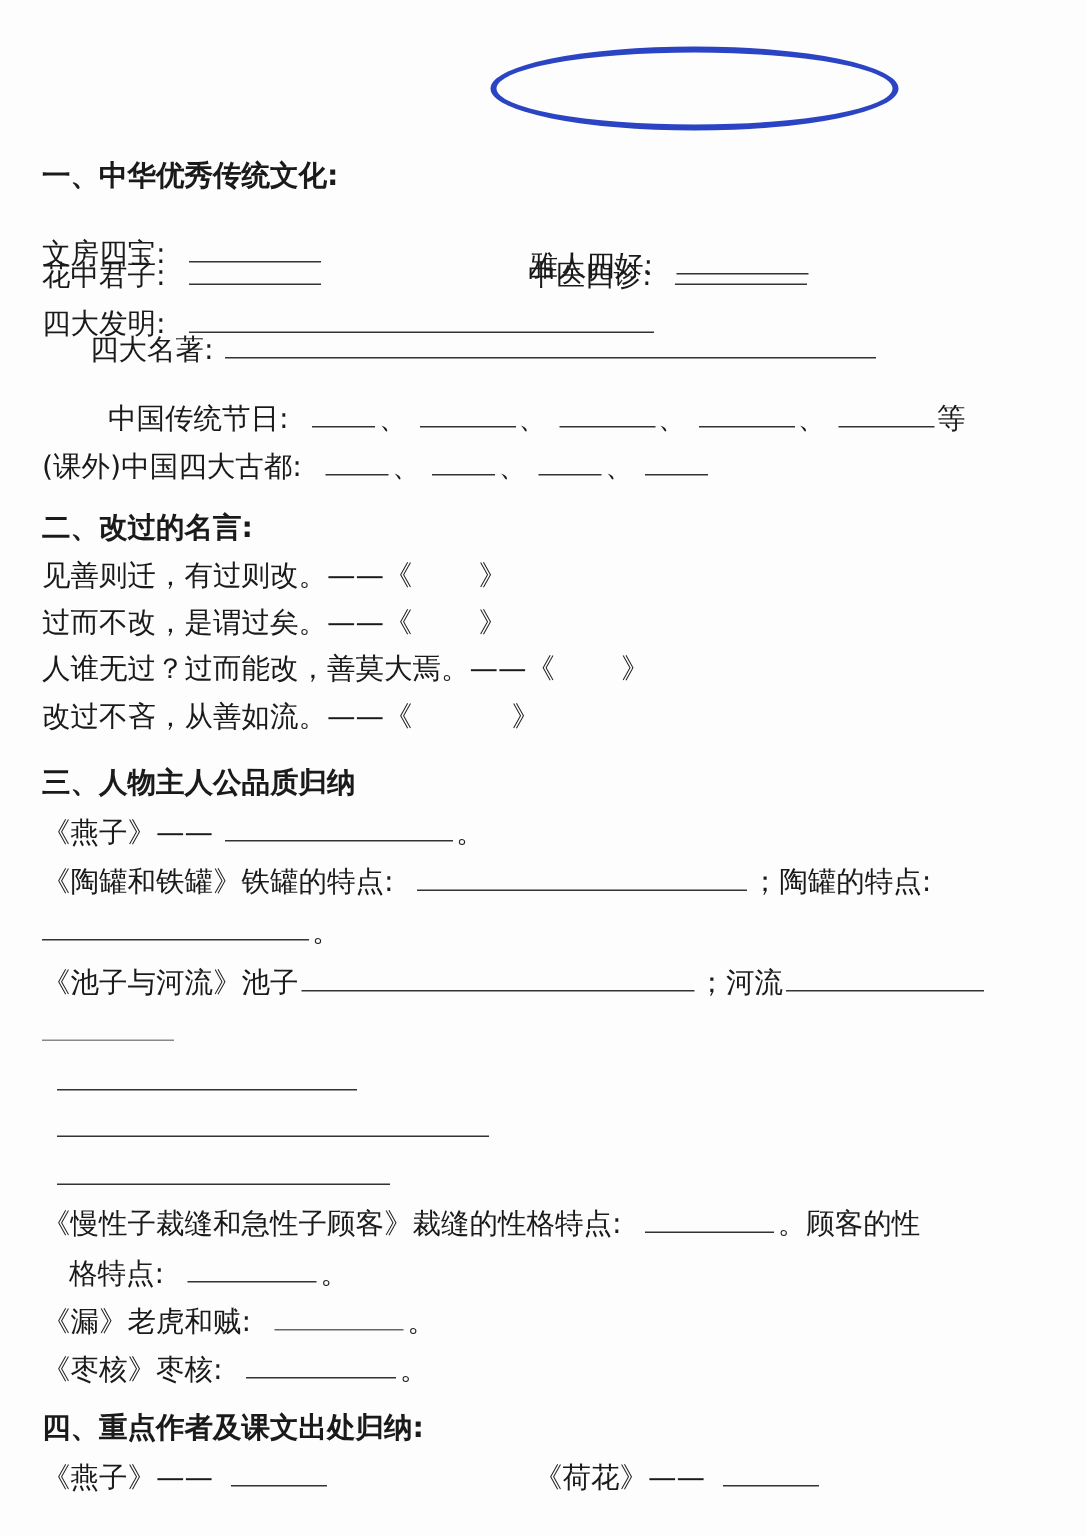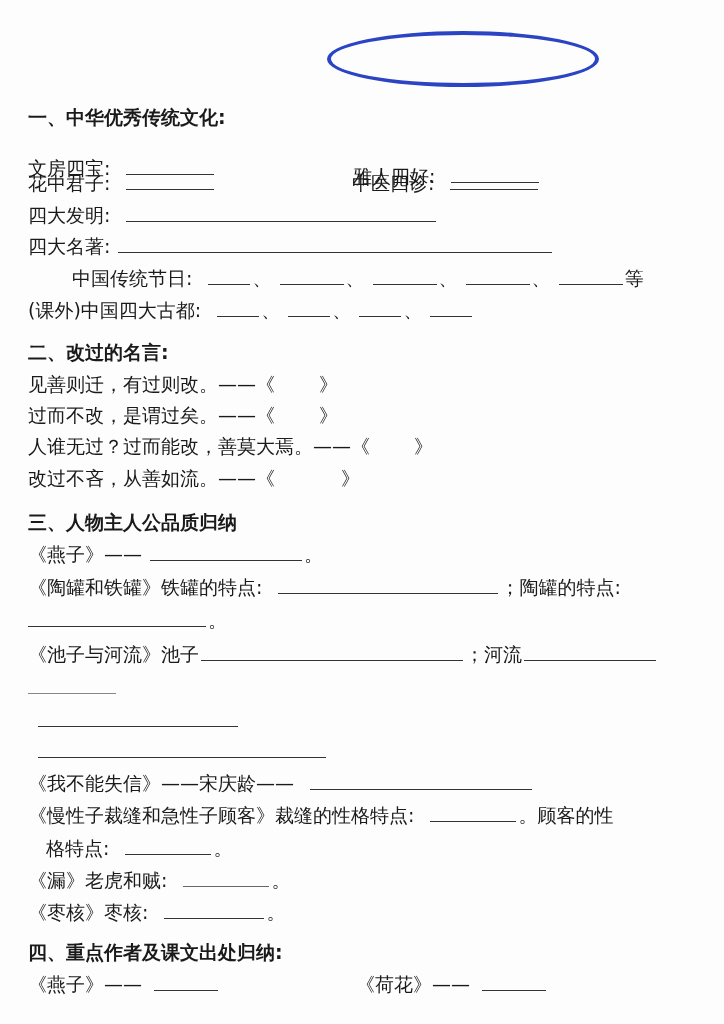--- a/index.html
+++ b/index.html
@@ -40,21 +40,21 @@
 <div class="line" style="top:171px;left:352px;">
   <span>中医四诊:</span>
   <span class="blank" style="width:88px;margin-left:10px;"></span>
 </div>
 
 <div class="line" style="top:203px;">
   <span>四大发明:</span>
   <span class="blank" style="width:310px;margin-left:10px;"></span>
 </div>
 
-<div class="line" style="top:234px;">
+<div class="line" style="top:220px;margin-left:32px;">
   <span>四大名著:</span>
   <span class="blank" style="width:434px;"></span>
 </div>
 
 <div class="line" style="top:266px;margin-left:44px;">
   <span>中国传统节日:</span>
   <span class="blank" style="width:42px;margin-left:10px;"></span><span>、</span>
   <span class="blank" style="width:64px;"></span><span>、</span>
   <span class="blank" style="width:64px;"></span><span>、</span>
   <span class="blank" style="width:64px;"></span><span>、</span>
@@ -105,21 +105,20 @@
   <span class="blank" style="width:88px;margin-left:0;border-bottom-color:#888;"></span>
 </div>
 
 <div class="line" style="top:708px;">
   <span class="blank" style="width:200px;margin-left:10px;"></span>
 </div>
 <div class="line" style="top:739px;">
   <span class="blank" style="width:288px;margin-left:10px;"></span>
 </div>
 <div class="line" style="top:771px;">
-  <span>《我不能失信》——宋庆龄——</span>
   <span class="blank" style="width:222px;margin-left:10px;"></span>
 </div>
 
 <div class="line" style="top:803px;">
   <span>《慢性子裁缝和急性子顾客》裁缝的性格特点:</span>
   <span class="blank" style="width:86px;margin-left:10px;"></span><span>。顾客的性</span>
 </div>
 <div class="line" style="top:836px;margin-left:18px;">
   <span>格特点:</span>
   <span class="blank" style="width:86px;margin-left:10px;"></span><span>。</span>

